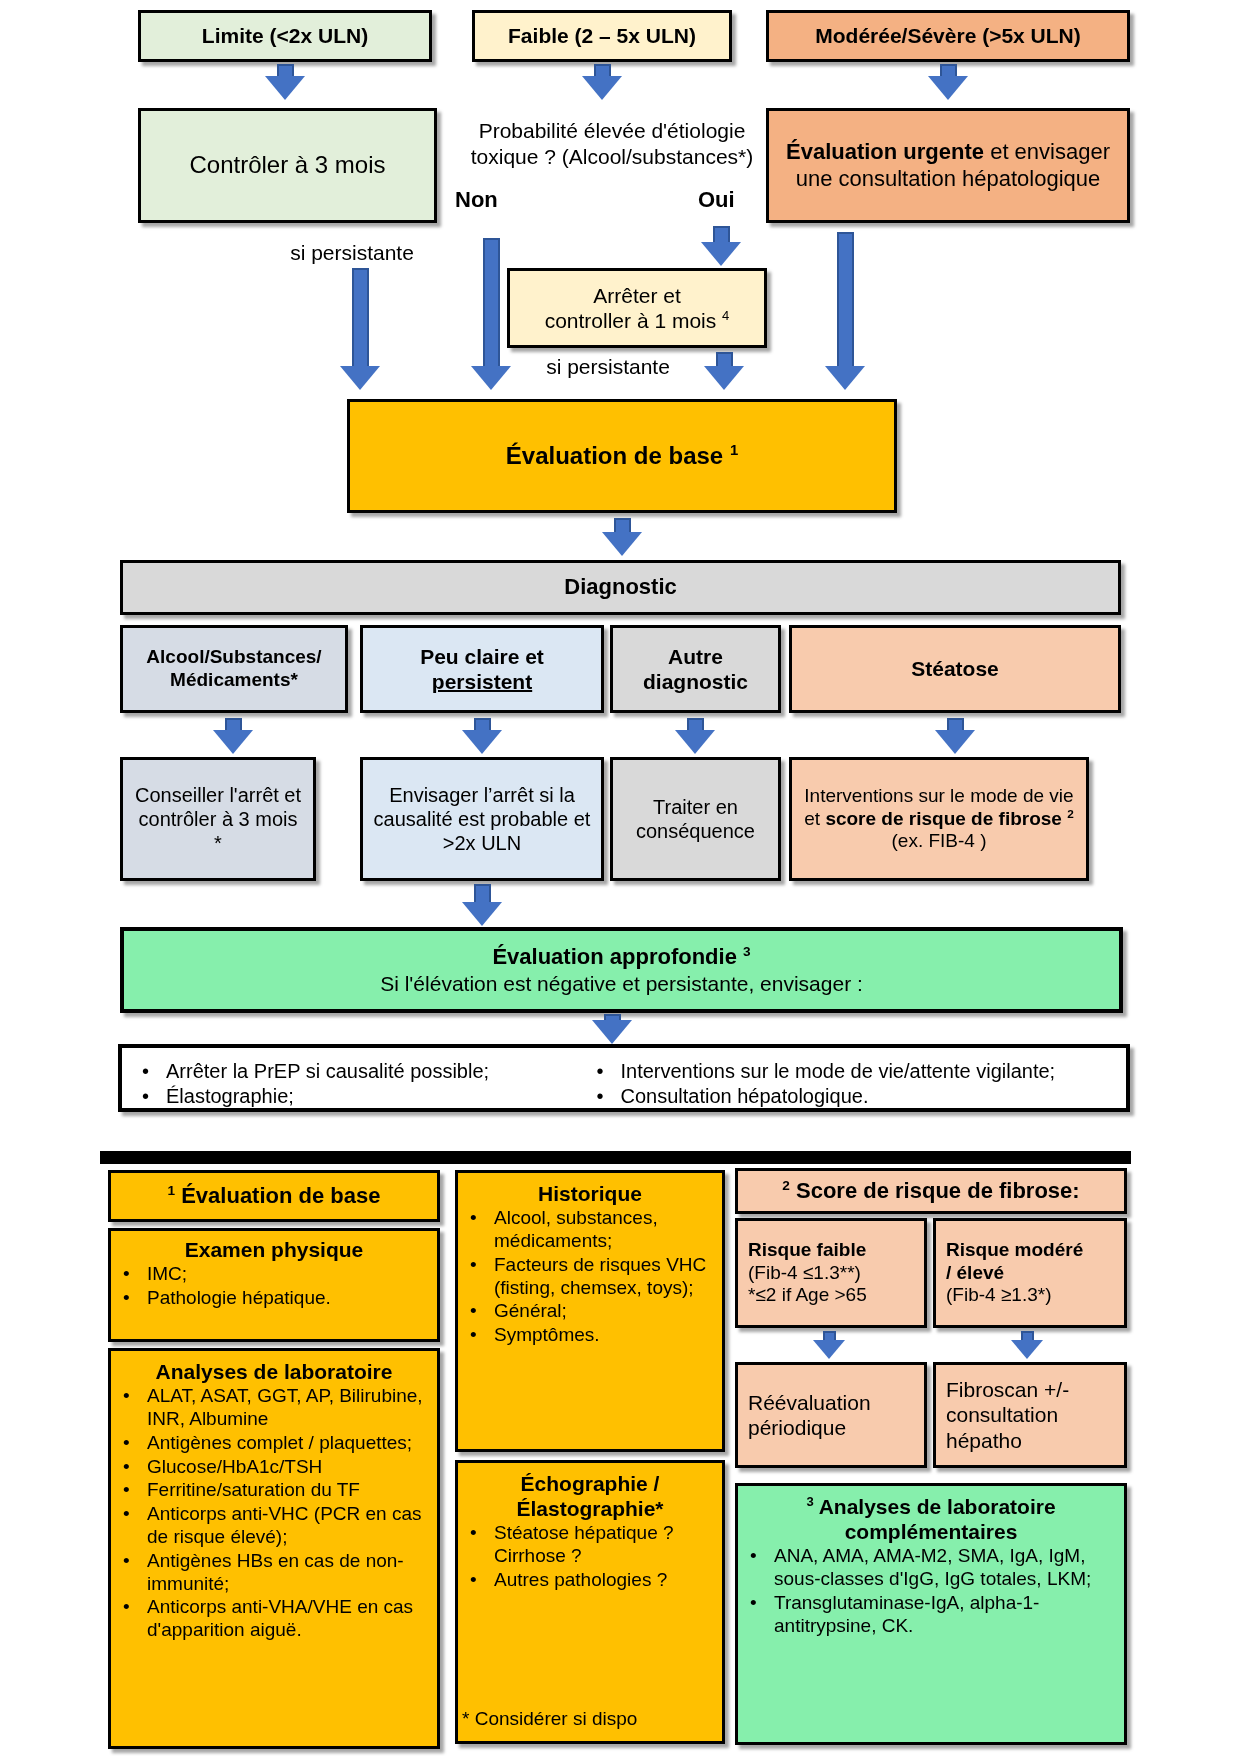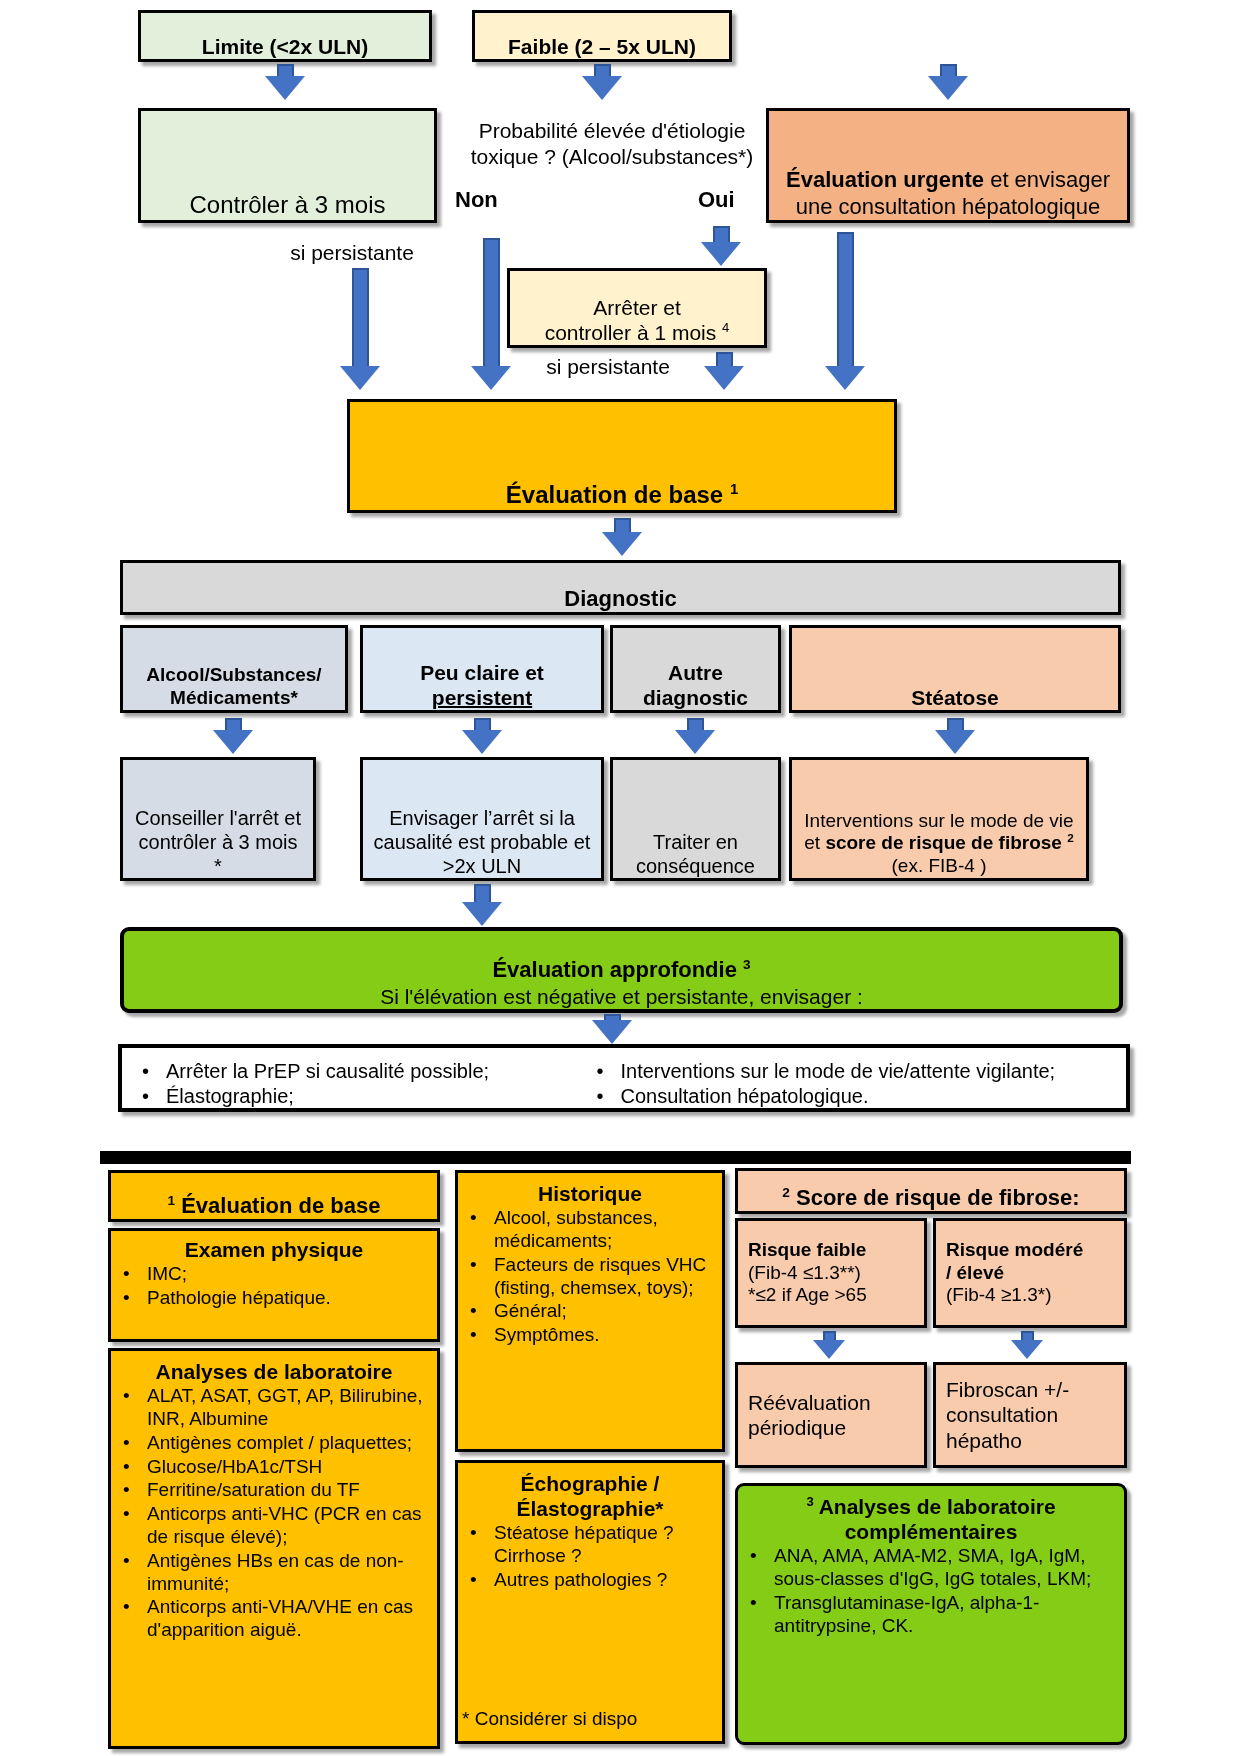--- a/index.html
+++ b/index.html
@@ -1,23 +1,23 @@
 <!DOCTYPE html>
 <html><head>
 <meta charset="utf-8">
 <style>
   html,body{margin:0;padding:0;background:#fff;font-family:"Liberation Sans",sans-serif;color:#000;}
   .canvas{position:relative;width:1248px;height:1756px;background:#ffffff;overflow:hidden;}
   .box{position:absolute;border:3px solid #000;box-shadow:4px 4px 3px rgba(0,0,0,0.35);
-       display:flex;flex-direction:column;align-items:center;justify-content:flex-end;
+       display:flex;flex-direction:column;align-items:center;justify-content:center;
        text-align:center;box-sizing:border-box;line-height:1.2;}
   .thick{border-width:4px;}
   .green{background:#e2efda;} .cream{background:#fff2cc;} .orange{background:#f4b183;}
   .gold{background:#ffc000;} .gray{background:#d9d9d9;} .bluegray{background:#d6dce5;}
-  .ltblue{background:#dbe7f3;} .peach{background:#f8cbad;} .blue{background:#84cc16;border-radius:9px;}
+  .ltblue{background:#dbe7f3;} .peach{background:#f8cbad;} .blue{background:#86efac;}
   .white{background:#ffffff;}
   .b{font-weight:bold;}
   .u{text-decoration:underline;text-decoration-thickness:2px;}
   .txt{position:absolute;line-height:1.25;}
   .center{text-align:center;}
   .start{align-items:stretch;justify-content:flex-start;text-align:left;}
   sup{font-size:0.62em;line-height:0;}
   .arrow{position:absolute;display:flex;flex-direction:column;align-items:center;box-sizing:border-box;}
   .arrow .stem{width:17px;flex:1;background:#4472c4;border:2px solid #2e5597;border-bottom:none;box-sizing:border-box;}
   .arrow .head{width:0;height:0;border-left:20px solid transparent;border-right:20px solid transparent;border-top:24px solid #4472c4;}
@@ -33,20 +33,23 @@
 <body>
 
 <div class="canvas">
 
   <div class="box green b" style="left:138px;top:10px;width:294px;height:52px;font-size:21px;">
     <span>Limite (&lt;2x ULN)</span>
   </div>
   <div class="box cream b" style="left:472px;top:10px;width:260px;height:52px;font-size:21px;">
     <span>Faible (2 – 5x ULN)</span>
   </div>
+  <div class="box orange b" style="left:766px;top:10px;width:364px;height:52px;font-size:21px;">
+    <span>Modérée/Sévère (&gt;5x ULN)</span>
+  </div>
 
   <div class="arrow" style="left:265px;top:64px;height:36px;">
       <div class="stem"></div>
       <div class="head"></div>
     </div>
   <div class="arrow" style="left:582px;top:64px;height:36px;">
       <div class="stem"></div>
       <div class="head"></div>
     </div>
   <div class="arrow" style="left:928px;top:64px;height:36px;">

